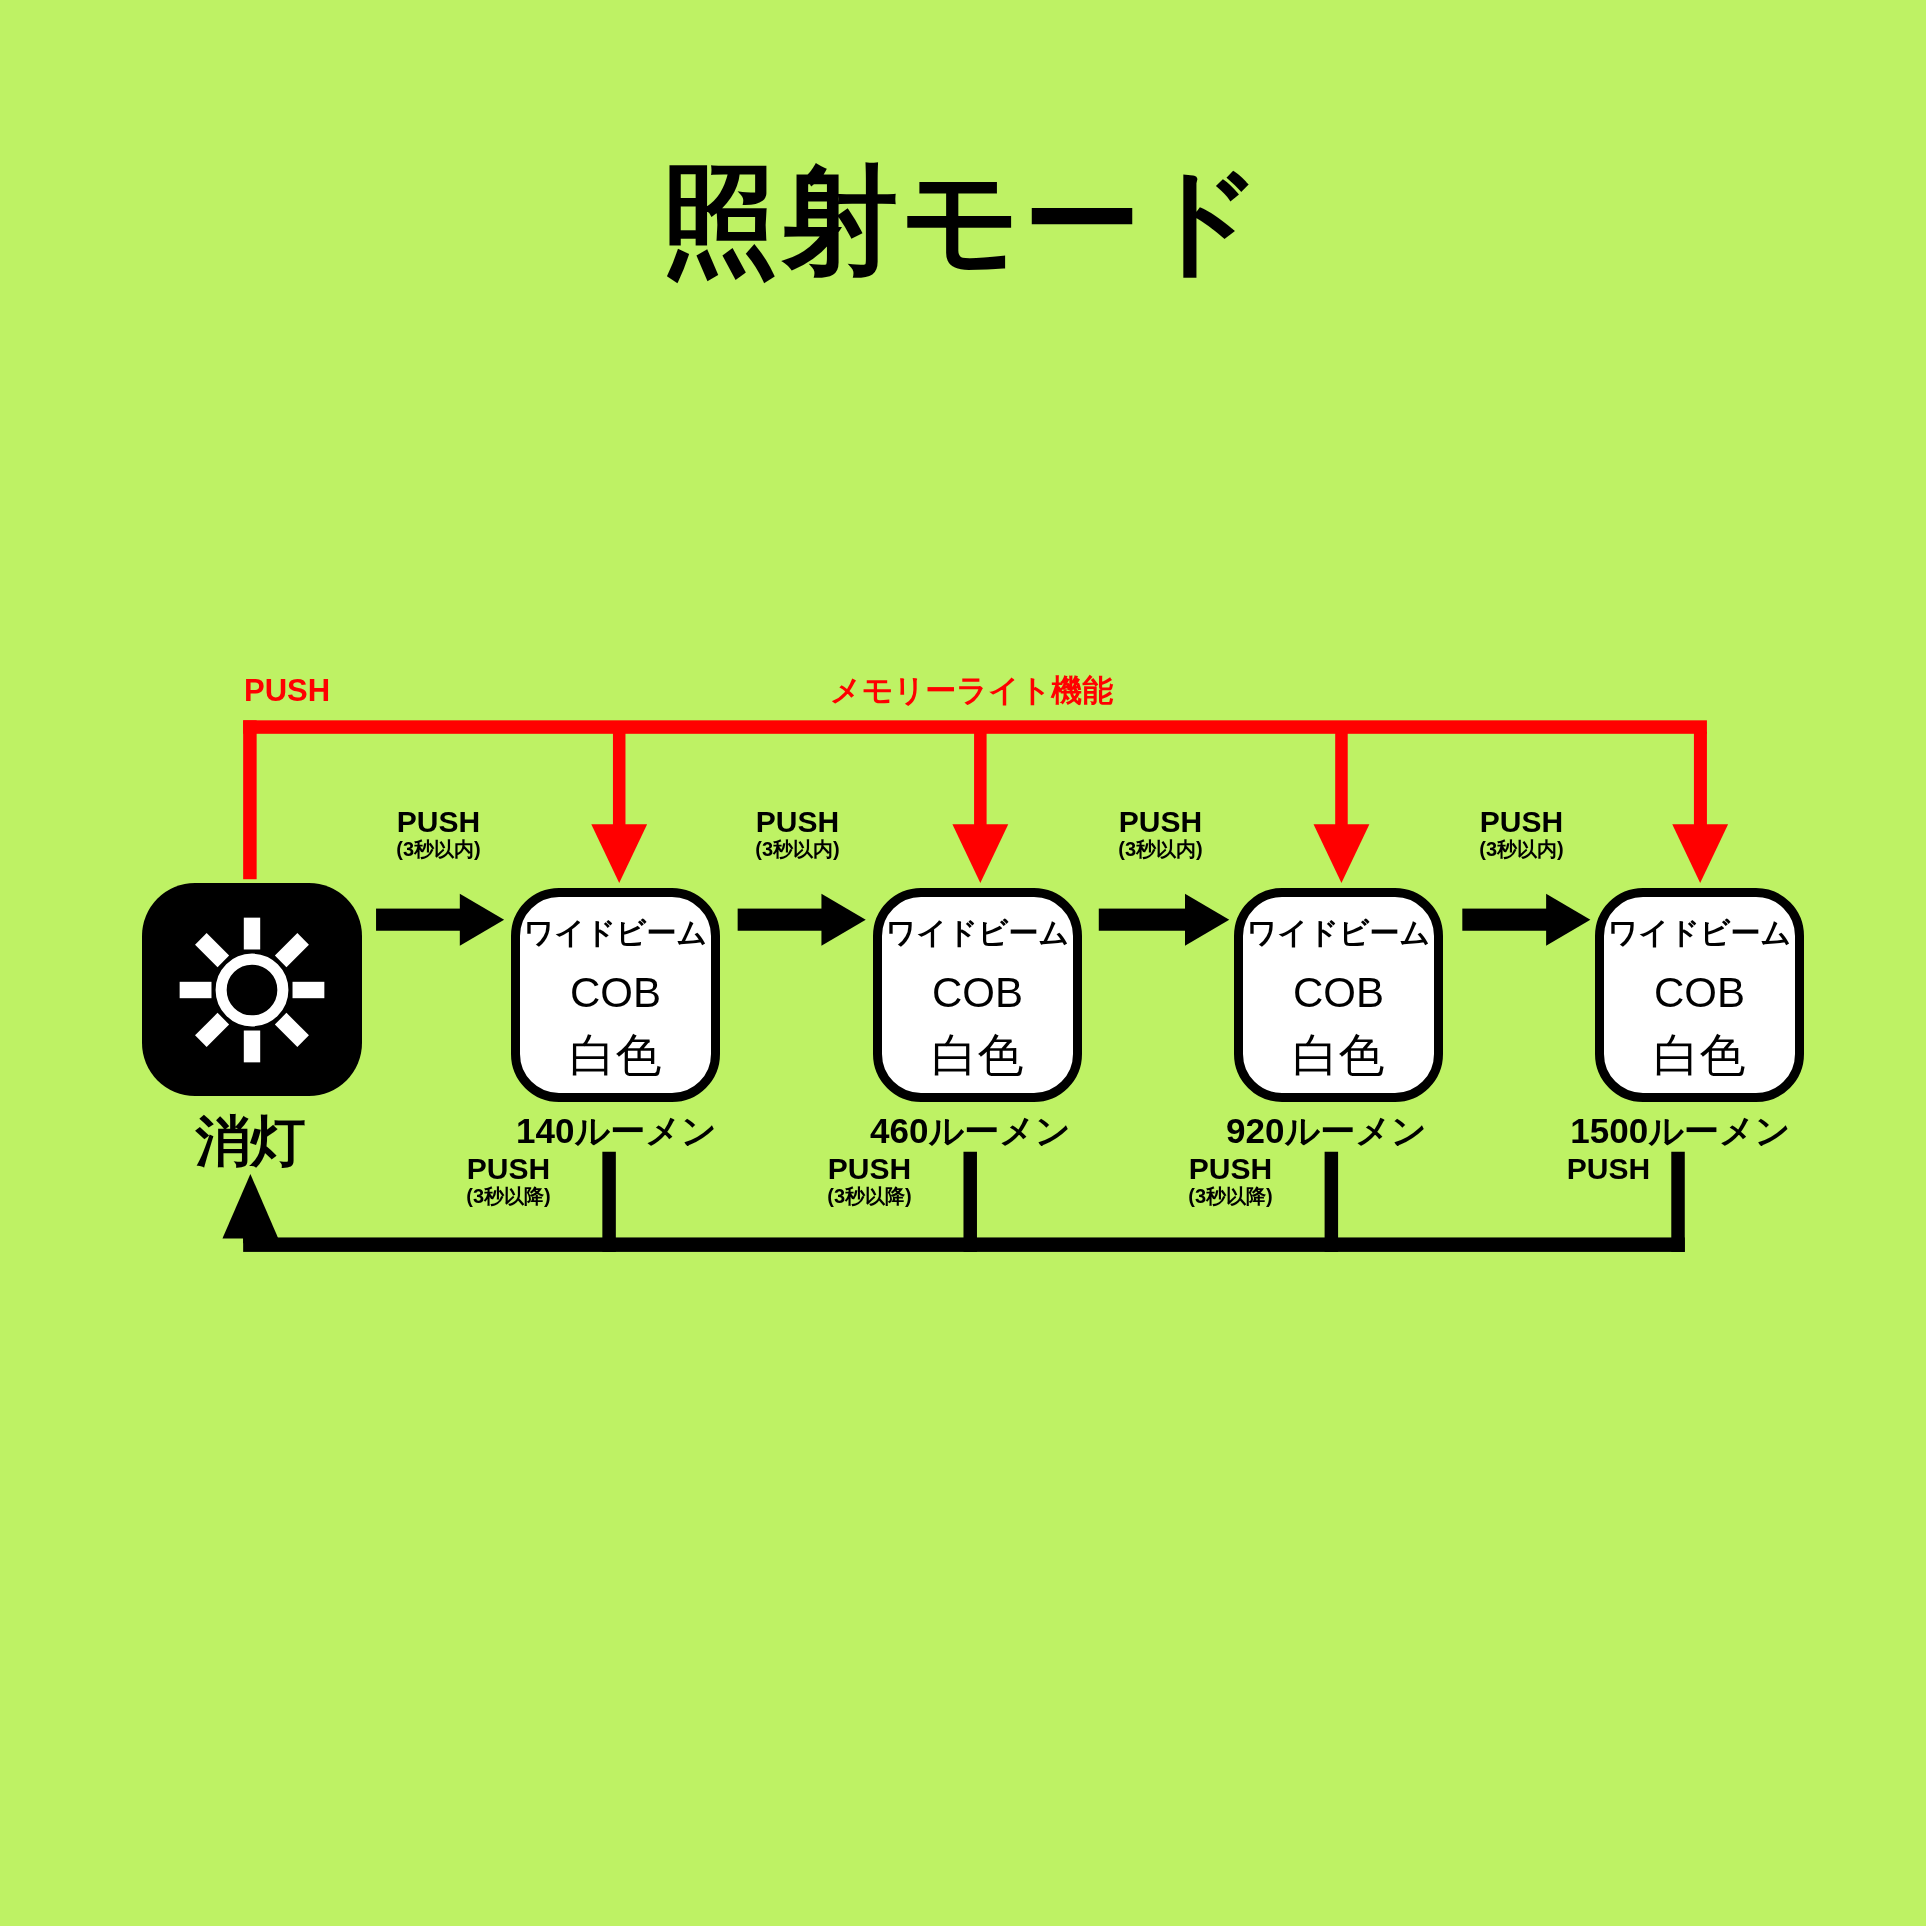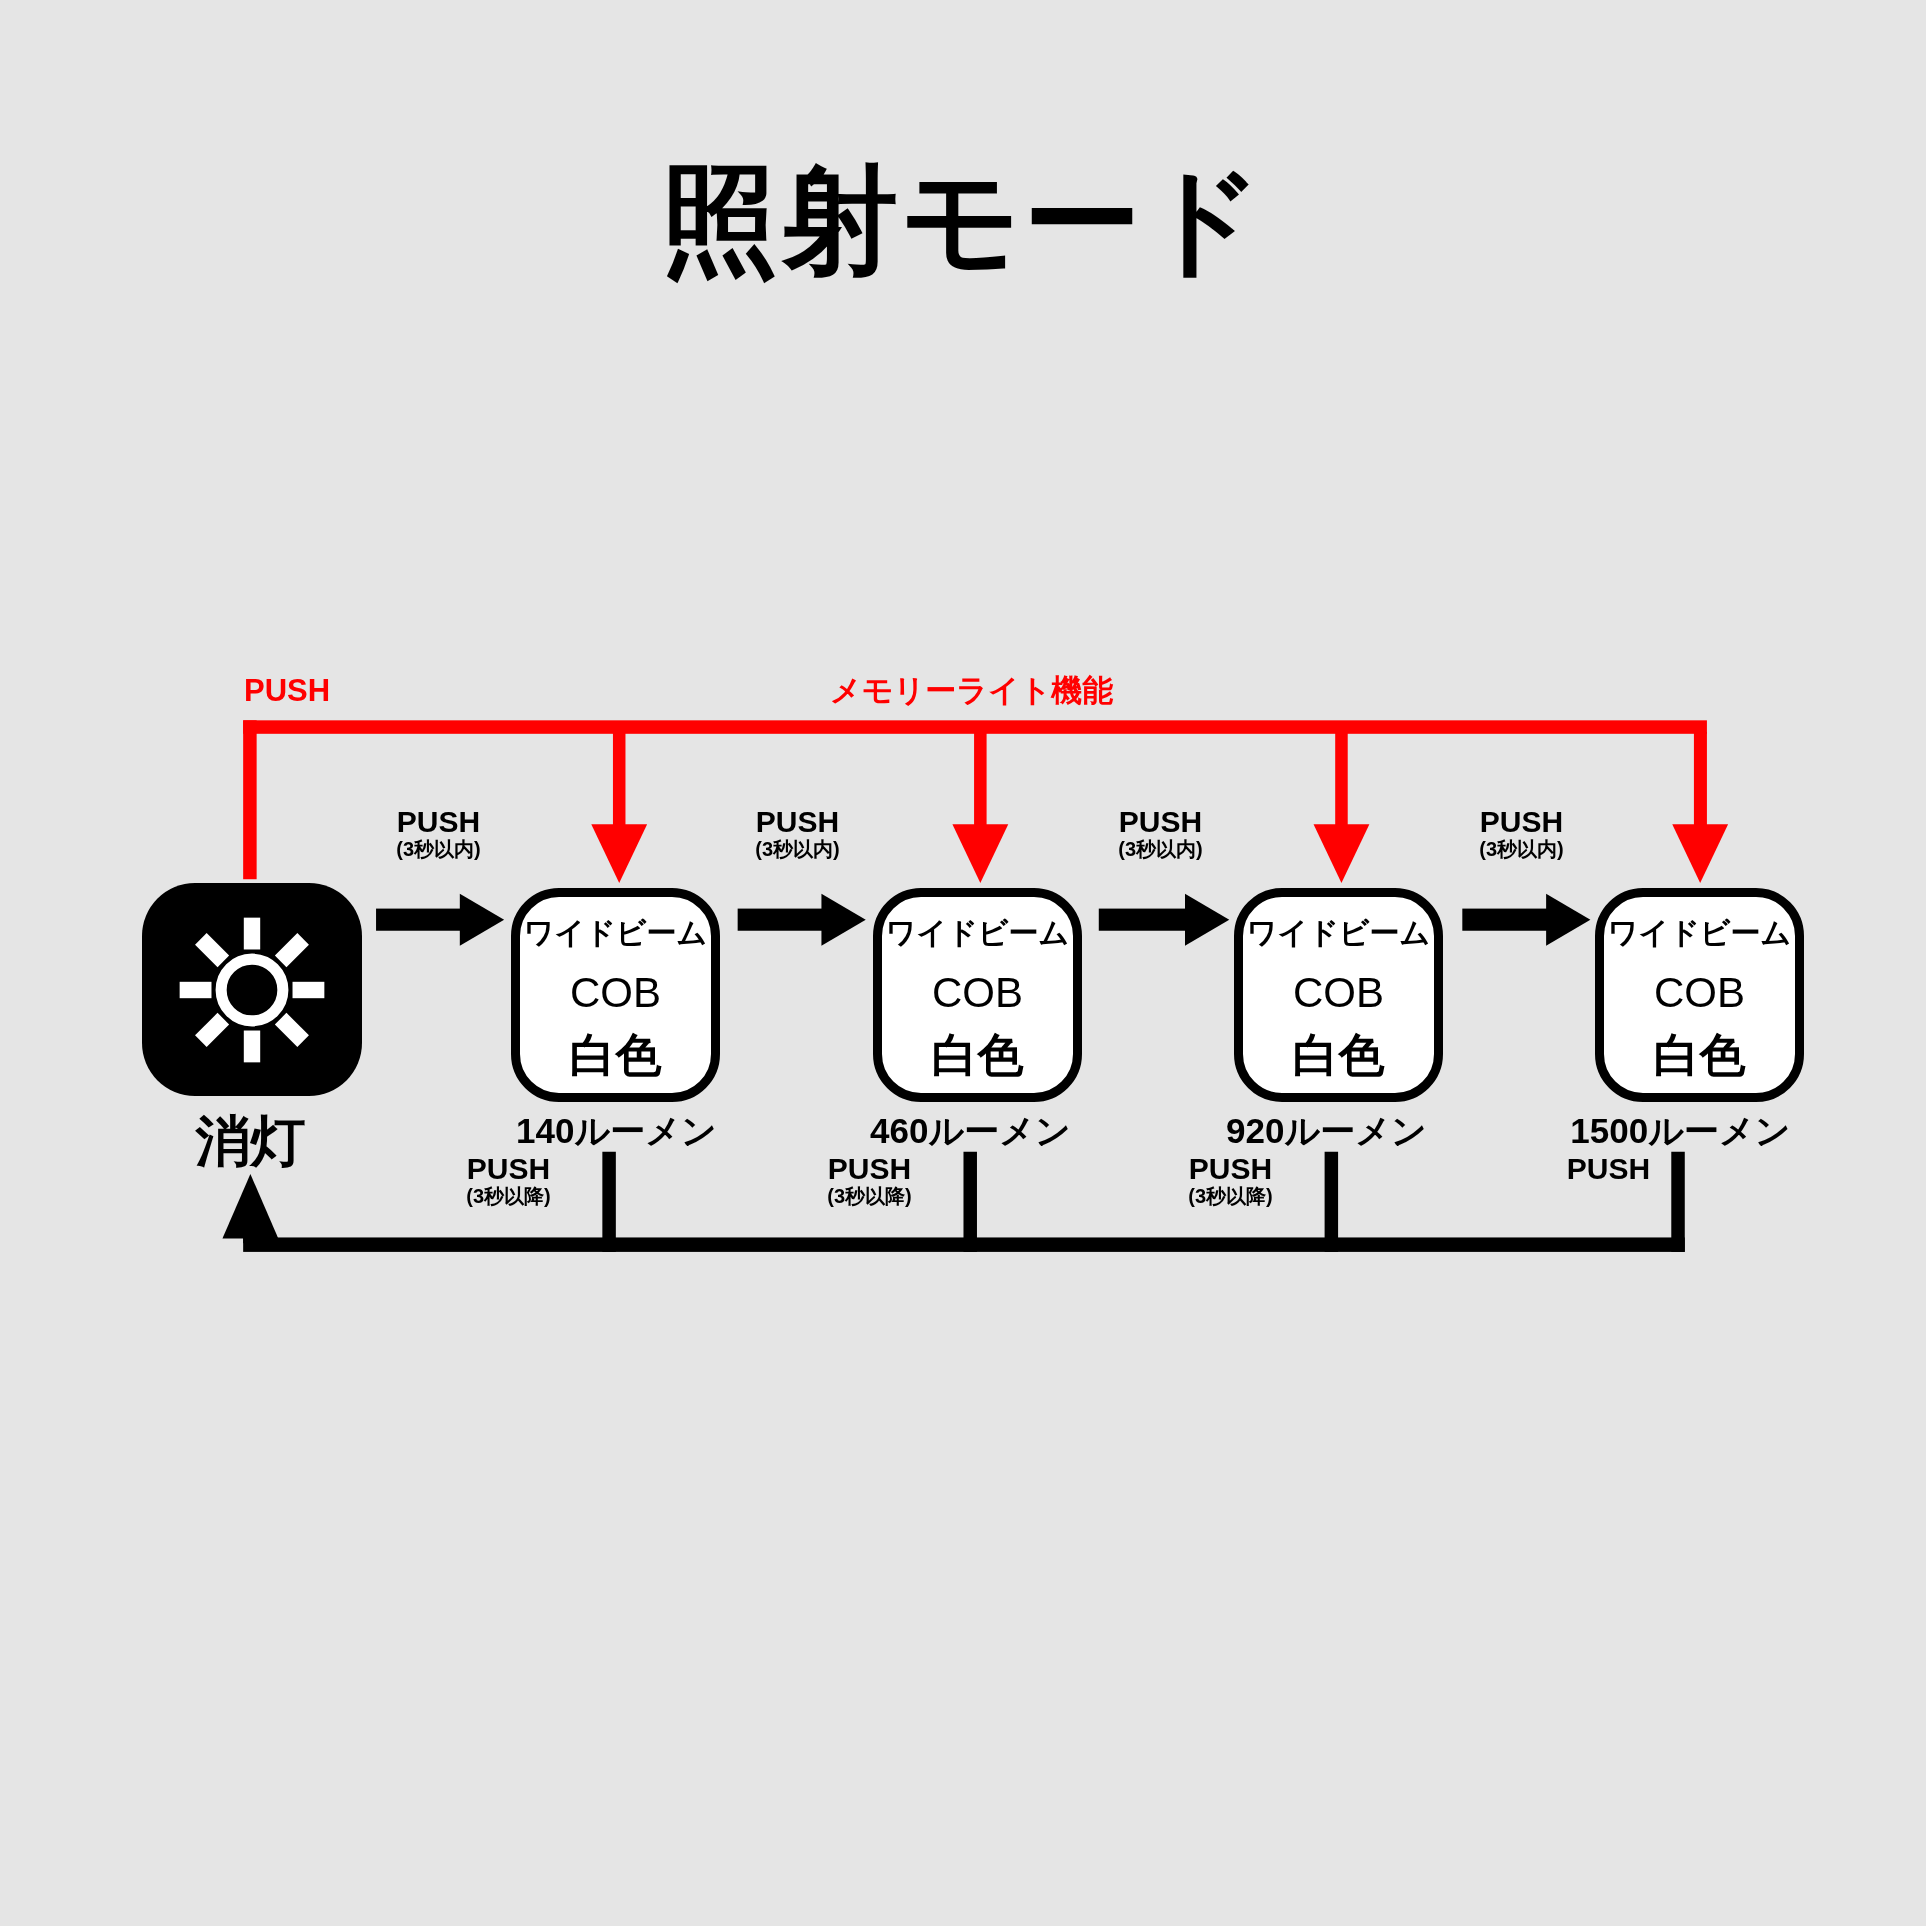--- a/index.html
+++ b/index.html
@@ -1,19 +1,19 @@
 <!DOCTYPE html>
 <html style="font-size:7.7px"><head>
 <meta charset="utf-8">
 <style>
   html,body{margin:0;padding:0;background:#fff;}
   #canvas{
     position:relative;
     width:1926px;height:1926px;
-    background:#e5e5e5;
+    background:#bef264;
     overflow:hidden;
     font-family:"Liberation Sans","DejaVu Sans",sans-serif;
   }
   .abs{position:absolute;}
   #title{
     left:0;right:0;top:142px;
     text-align:center;
     font-size:118px;font-weight:bold;
     color:#000;letter-spacing:1.9px;
     white-space:nowrap;
@@ -34,21 +34,21 @@
     box-sizing:border-box;
     border:9.6px solid #000;border-radius:48px;
     background:#fff;
     display:flex;flex-direction:column;
     align-items:center;justify-content:center;
     gap:18px;
     top:888px;
   }
   .mode-box .t1{font-size:30px;font-weight:bold;color:#000;white-space:nowrap;}
   .mode-box .t2{font-size:42px;font-weight:normal;color:#000;line-height:1;}
-  .mode-box .t3{font-size:46px;font-weight:bold;color:#000;line-height:1;}
+  .mode-box .t3{font-size:46px;font-weight:normal;color:#000;line-height:1;}
   .lumens{
     top:1108px;width:241px;
     text-align:center;
     font-size:35px;font-weight:bold;color:#000;
     white-space:nowrap;
   }
   #off-icon{
     left:142px;top:883px;
     width:220px;height:213px;
     background:#000;border-radius:53px;

